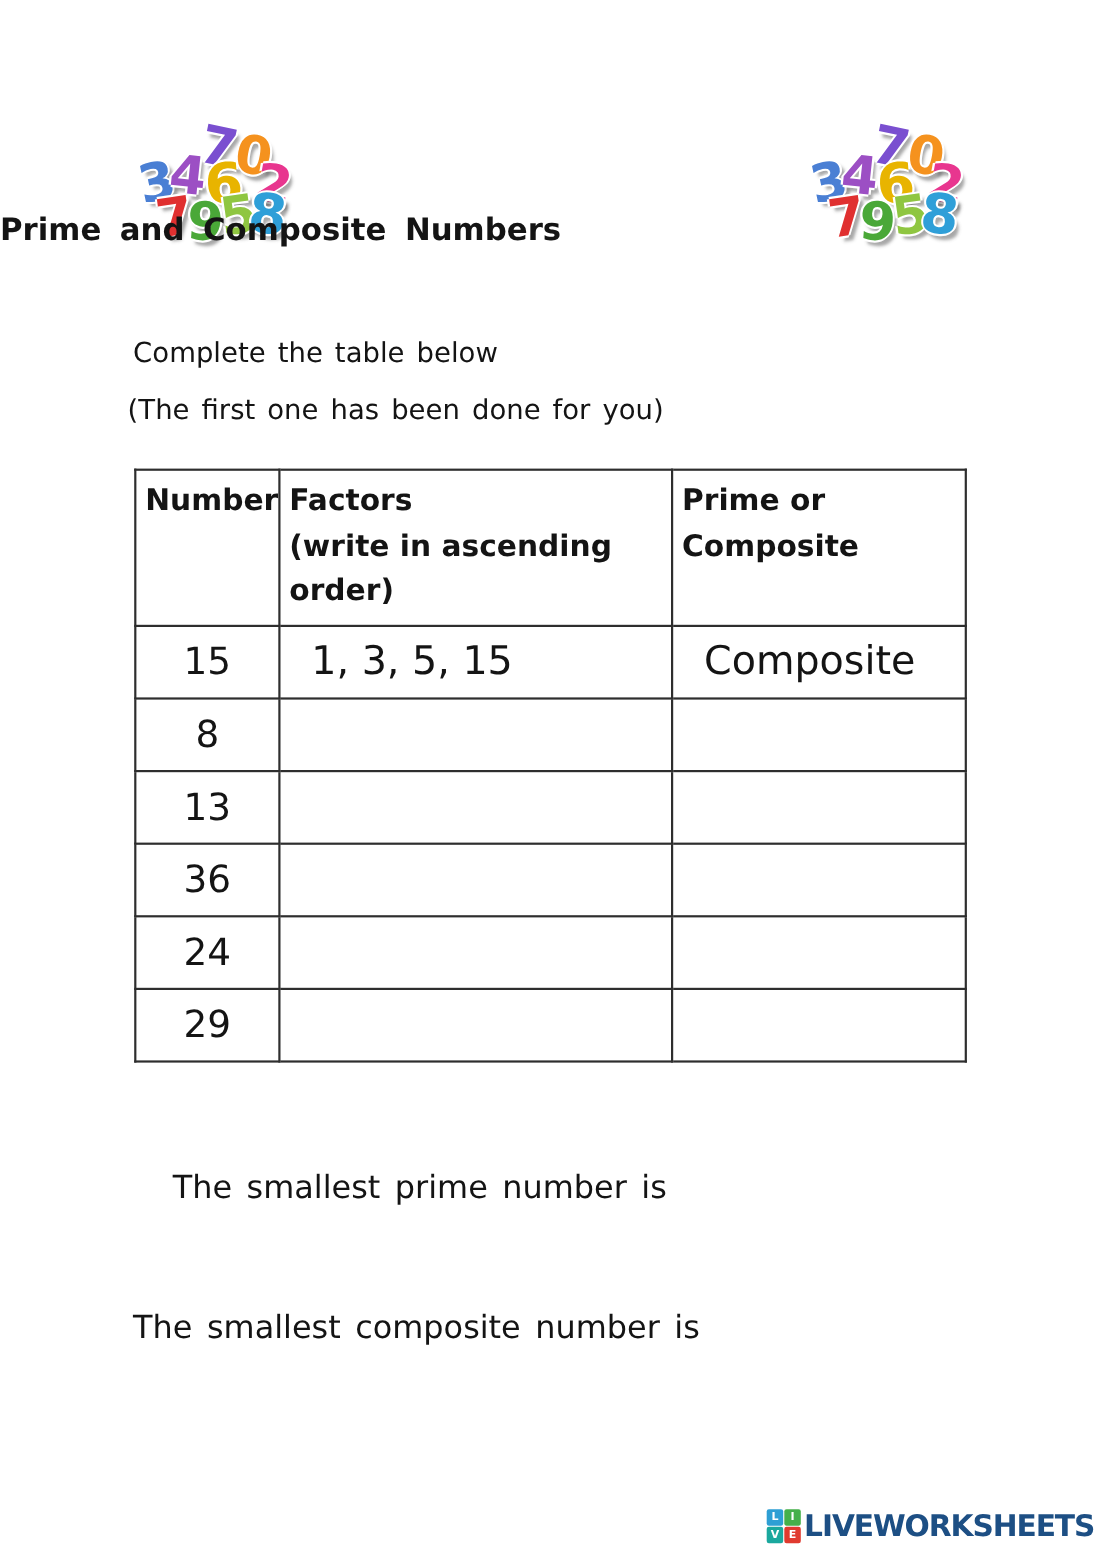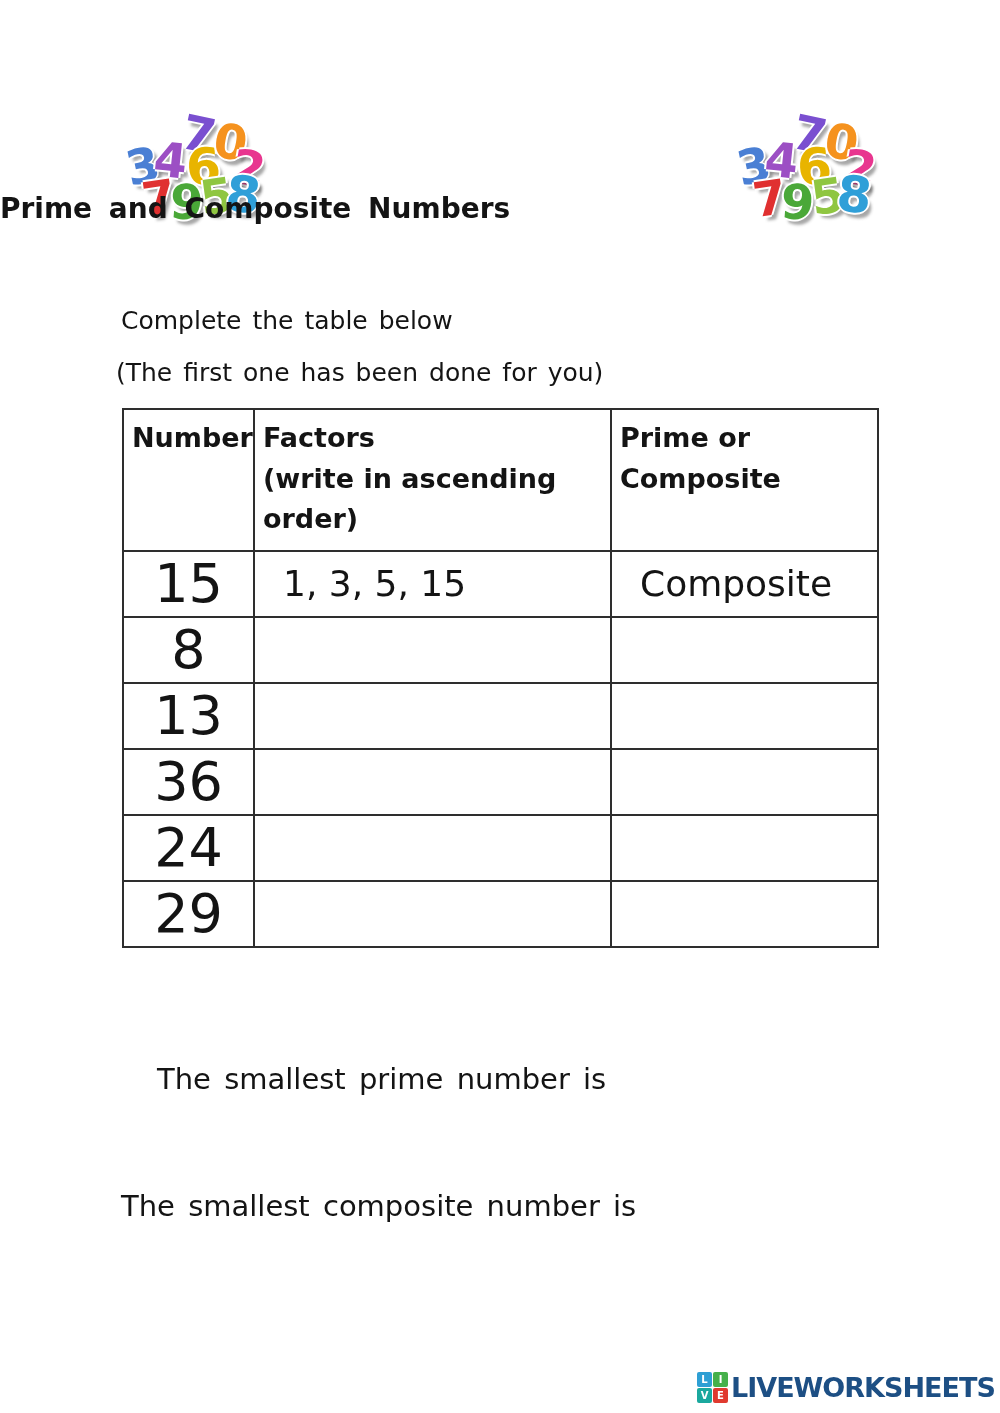--- a/index.html
+++ b/index.html
@@ -32,21 +32,21 @@
     text-align:left;
     font-size:28px;
     font-weight:bold;
     word-spacing:7px;
   }
   .instr{position:absolute;margin:0;font-size:25px;word-spacing:3px;}
   .instr1{left:121px;top:306px;}
   .instr2{left:116px;top:358px;}
   table.worksheet{
     position:absolute;
-    left:122px; top:408px;
+    left:122px; top:426px;
     width:755px;
     border-collapse:collapse;
     table-layout:fixed;
   }
   table.worksheet th, table.worksheet td{
     border:2px solid #2e2e2e;
     background:#ffffff;
   }
   col.c-number{width:131px;}
   col.c-factors{width:357px;}
@@ -60,21 +60,21 @@
     line-height:1.5;
   }
   tbody tr{height:66px;}
   tbody td{
     vertical-align:middle;
     font-size:36px;
     padding:0 28px;
   }
   td.number-cell{
     text-align:center;
-    font-size:54px;
+    font-size:34px;
     padding:0;
   }
   .q{position:absolute;margin:0;font-size:29px;word-spacing:4px;}
   .q1{left:121px;top:1062px;margin-left:36px;}
   .q2{left:121px;top:1189px;}
   
   .footer{
     position:absolute;
     left:697px; top:1372px;
     display:flex;

